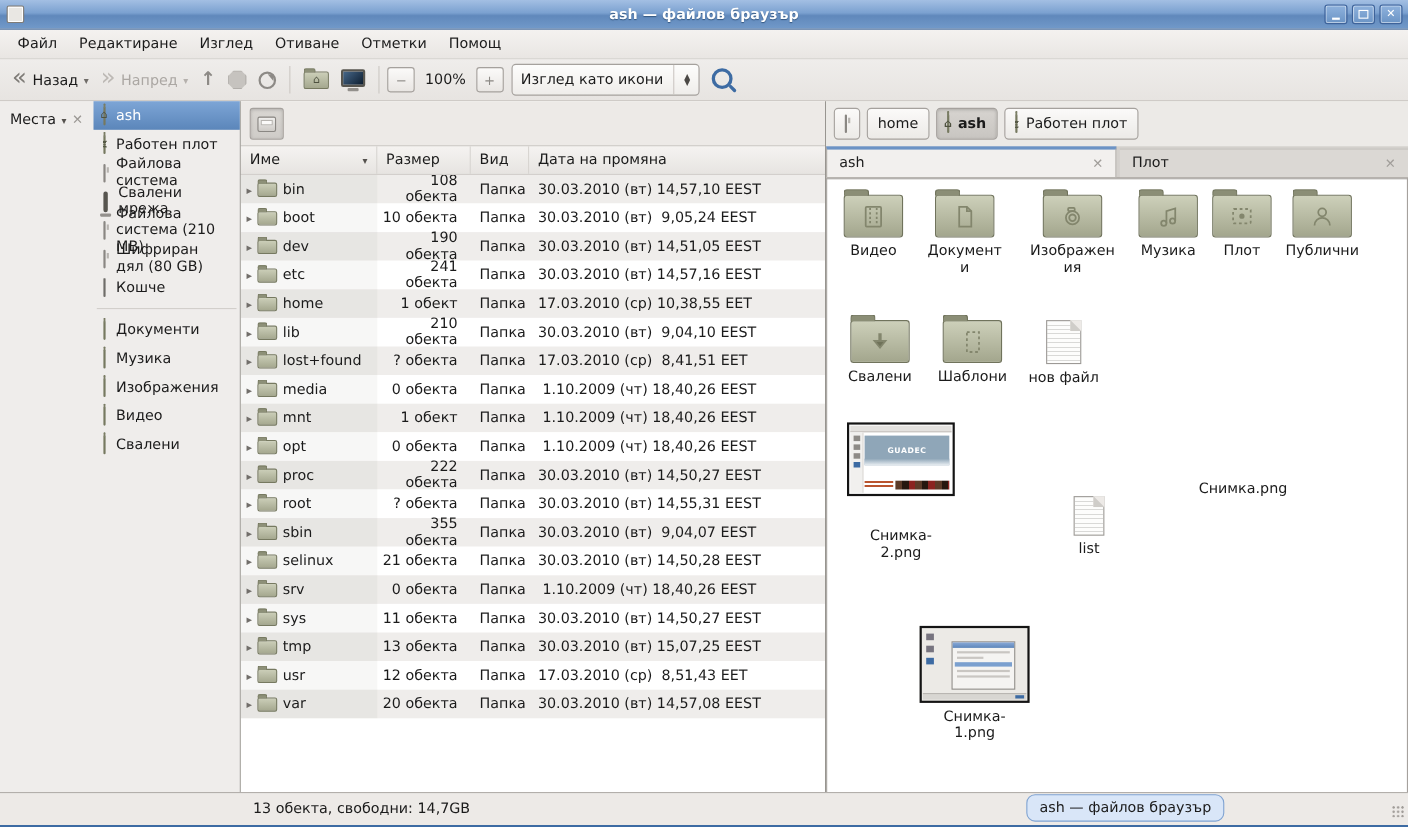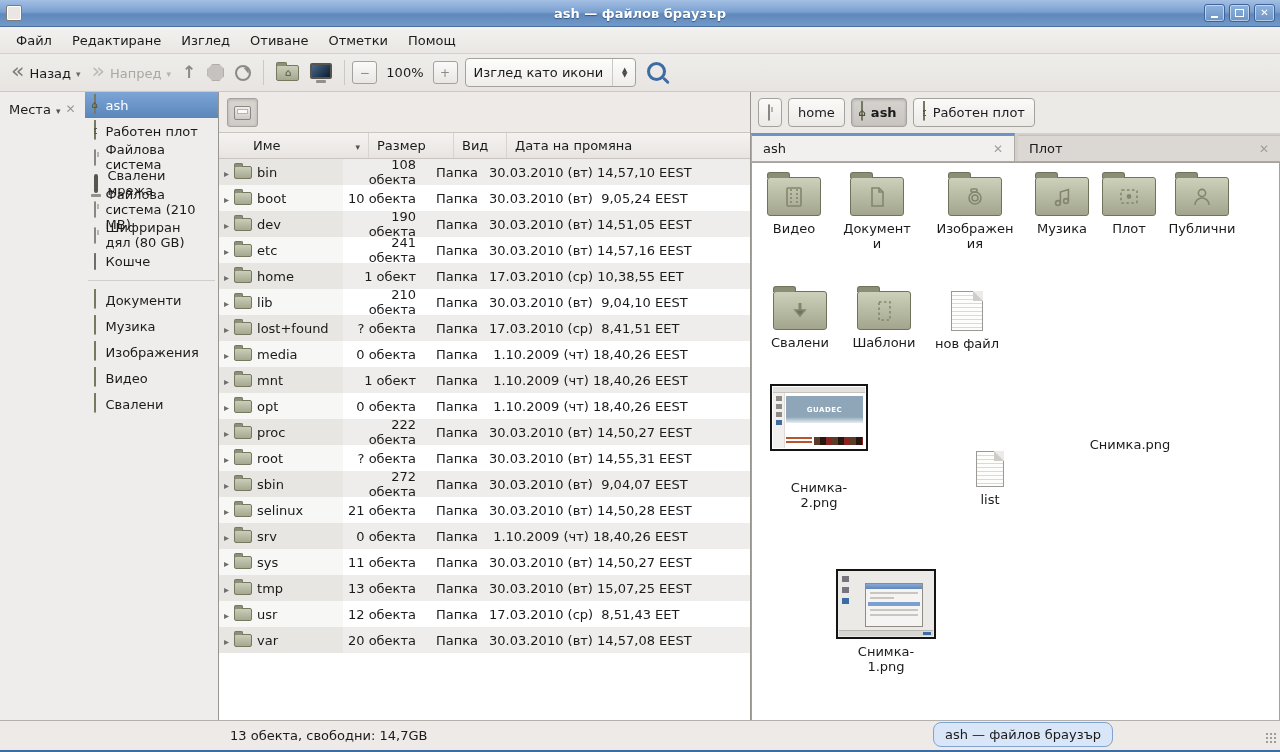--- a/index.html
+++ b/index.html
@@ -95,21 +95,21 @@
   
   .mid{width:531px;flex:none;border-right:1px solid #989590;display:flex;flex-direction:column;
     background:#fff;}
   .mid-top{height:40px;background:#edeae7;flex:none;}
   .mini-btn{width:29px;height:27px;margin:6px 0 0 8px;border:1px solid #a5a19d;border-radius:3px;
     background:linear-gradient(#d9d6d2,#cfccc8);box-shadow:inset 0 1px 3px rgba(0,0,0,.18);
     display:flex;align-items:center;justify-content:center;}
   .lhead{display:flex;height:25px;flex:none;background:linear-gradient(#f5f3f1,#e7e4e1);
     border-bottom:1px solid #c9c5c1;border-top:1px solid #c9c5c1;align-items:stretch;}
   .hc{display:flex;align-items:center;padding:0 8px;border-right:1px solid #d8d5d1;}
-  .hc-name{width:124px;justify-content:space-between;box-sizing:border-box;margin-left:26px;}
+  .hc-name{width:124px;justify-content:space-between;box-sizing:border-box;}
   .hc-size{width:85px;box-sizing:border-box;}
   .hc-type{width:53px;box-sizing:border-box;}
   .hc-date{flex:1;border-right:none;}
   .sort-caret::before{content:"▾";font-size:9px;color:#55524e;}
   .lbody{flex:1;background:#fff;overflow:hidden;}
   .lrow{display:flex;height:26px;align-items:center;}
   .lrow.odd{background:#efedeb;}
   .lrow.even{background:#fff;}
   .cell-name{width:124px;box-sizing:border-box;display:flex;align-items:center;gap:5px;
     padding-left:5px;height:100%;background:rgba(120,115,105,.06);}
@@ -463,21 +463,21 @@
             <div class="cell-size">? обекта</div>
             <div class="cell-type">Папка</div>
             <div class="cell-date">30.03.2010 (вт) 14,55,31 EEST</div>
           </div>
           <div class="lrow odd">
             <div class="cell-name">
               <span class="exp"></span>
               <span class="folder f16"></span>
               <span>sbin</span>
             </div>
-            <div class="cell-size">272 обекта</div>
+            <div class="cell-size">355 обекта</div>
             <div class="cell-type">Папка</div>
             <div class="cell-date">30.03.2010 (вт)  9,04,07 EEST</div>
           </div>
           <div class="lrow even">
             <div class="cell-name">
               <span class="exp"></span>
               <span class="folder f16"></span>
               <span>selinux</span>
             </div>
             <div class="cell-size">21 обекта</div>

